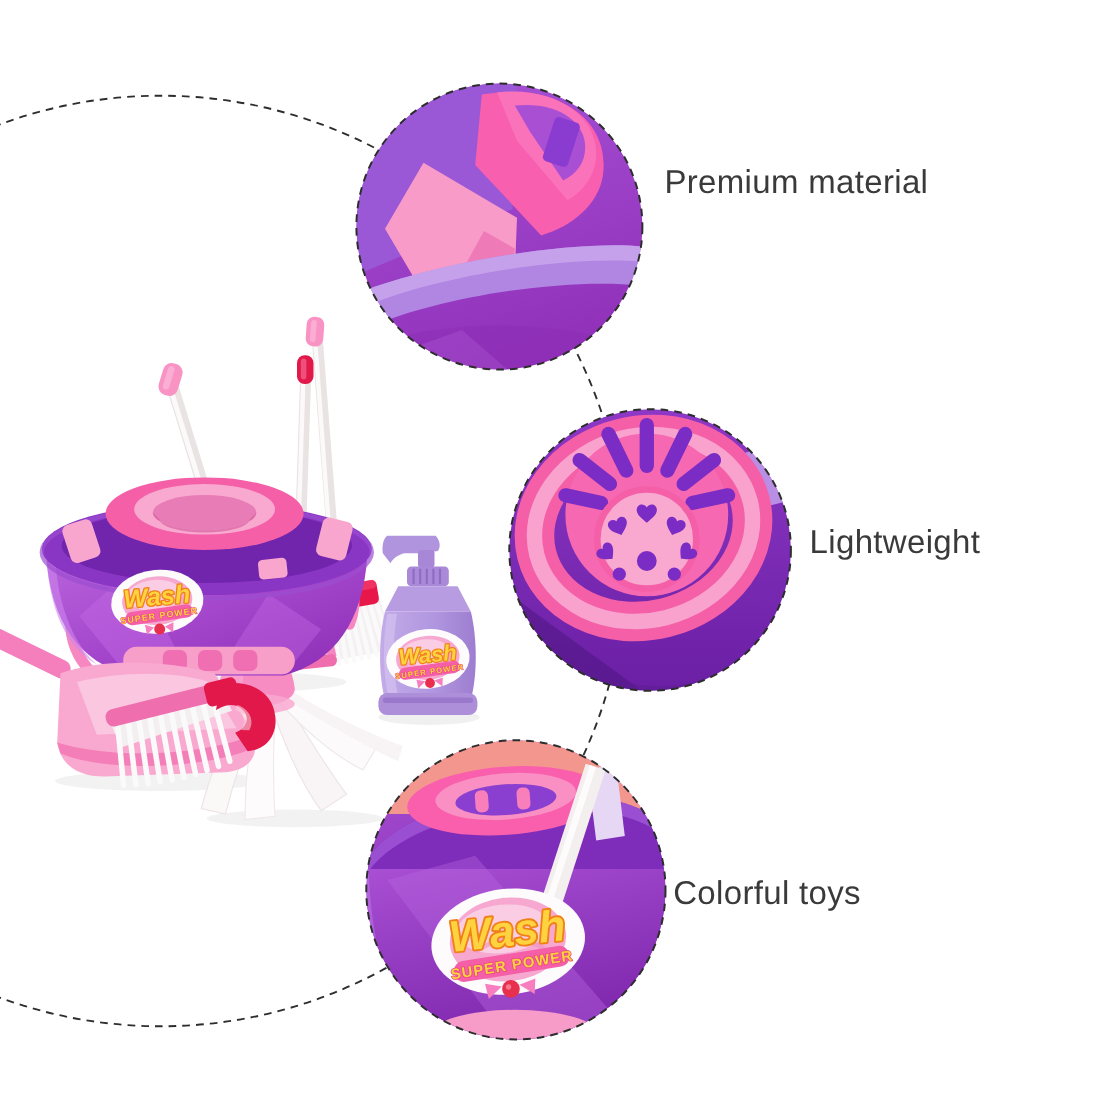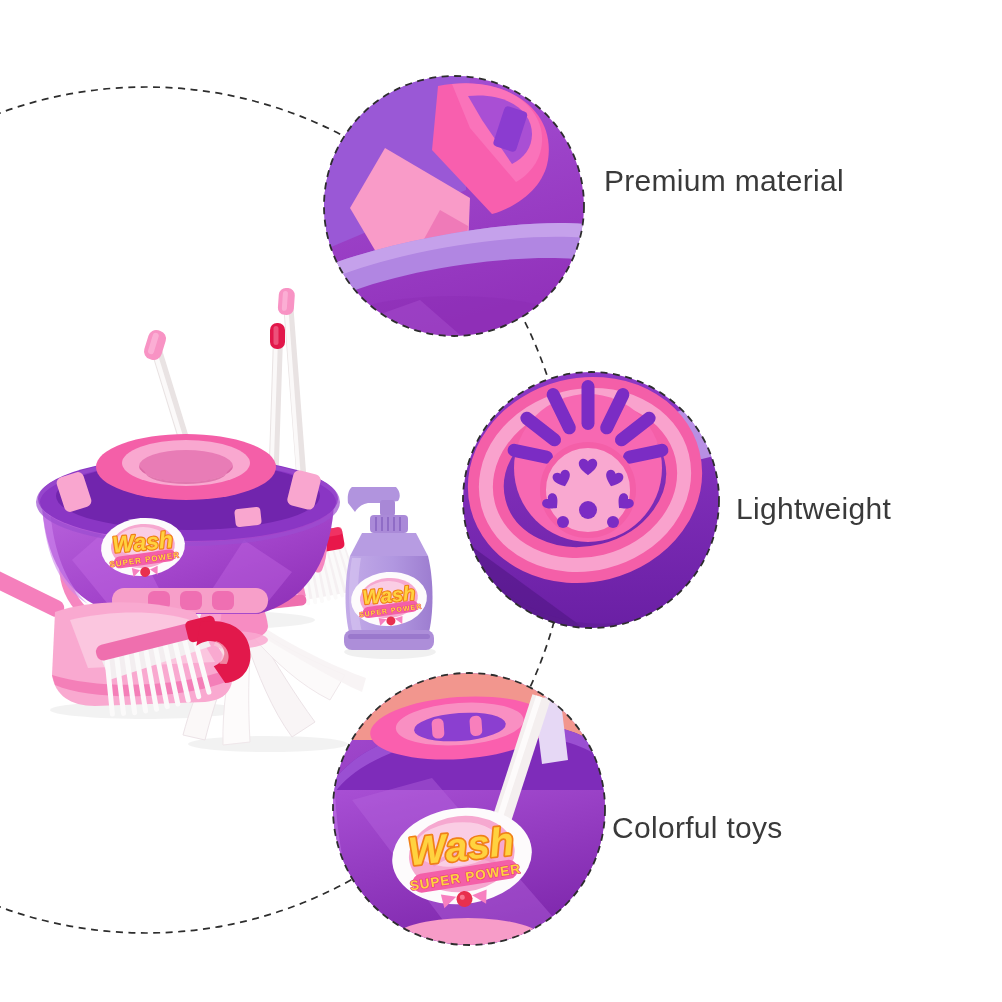--- a/index.html
+++ b/index.html
@@ -3,21 +3,21 @@
 <meta charset="utf-8">
 <style>
   html,body{margin:0;padding:0;background:#ffffff;}
   .stage{
     position:relative;width:1002px;height:1002px;overflow:hidden;background:#ffffff;
     font-family:"Liberation Sans","DejaVu Sans",sans-serif;
   }
   .scene{position:absolute;left:0;top:0;}
   .callout-label{
     position:absolute;font-size:30px;color:#3a3a3a;white-space:nowrap;
-    letter-spacing:0.3px;font-weight:400;margin-top:15px;
+    letter-spacing:0.3px;font-weight:400;
   }
   #label-premium{left:604px;top:149px;}
   #label-lightweight{left:736px;top:477px;}
   #label-colorful{left:612px;top:796px;}
   .logo-wash{font-weight:bold;font-style:italic;paint-order:stroke;stroke-linejoin:round;}
   .logo-tag{font-weight:bold;paint-order:stroke;stroke-linejoin:round;letter-spacing:1px;}
 </style>
 </head>
 <body>
 

